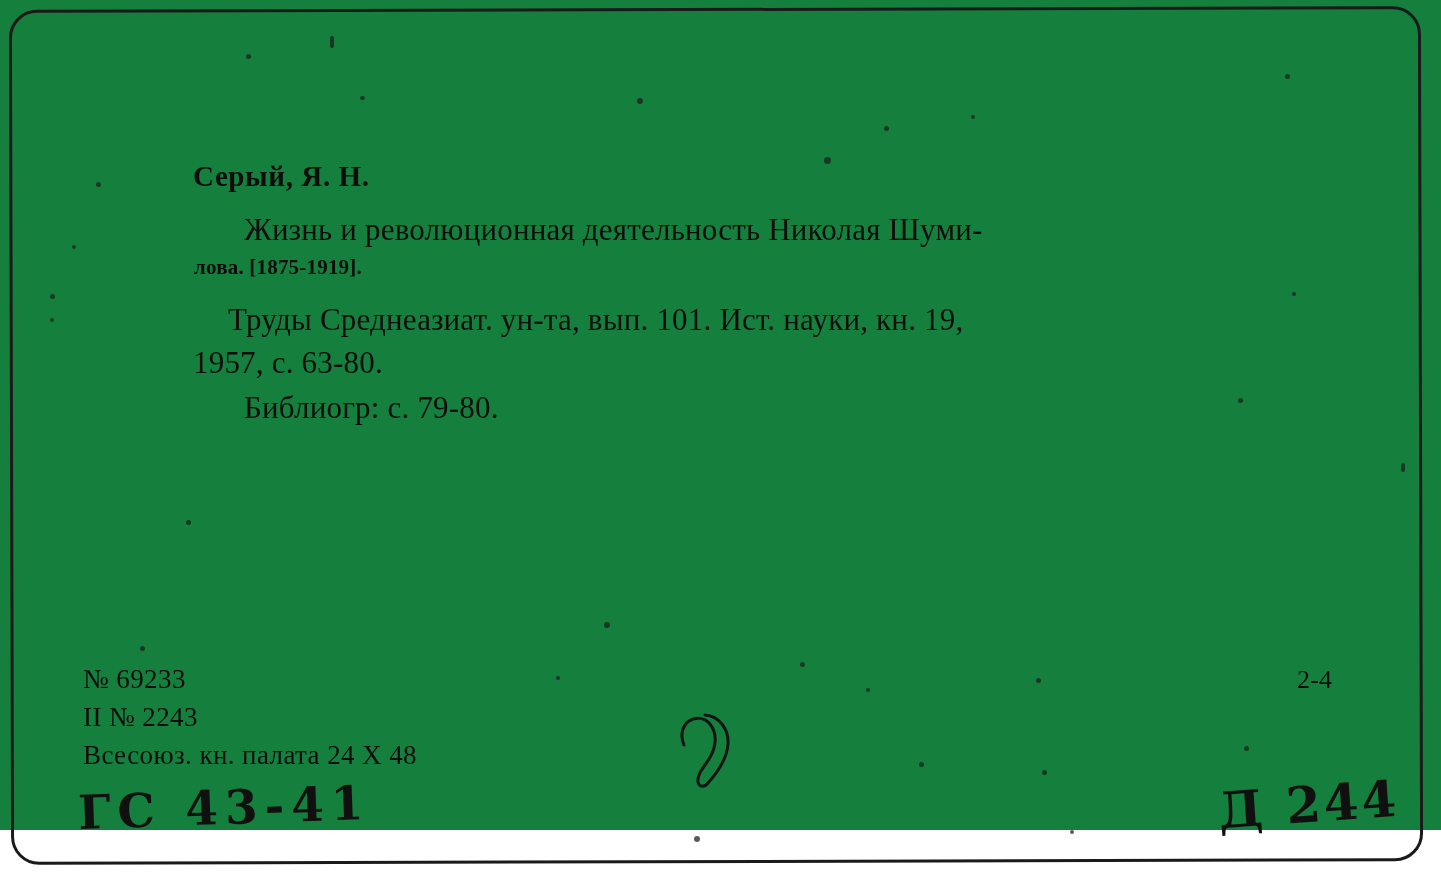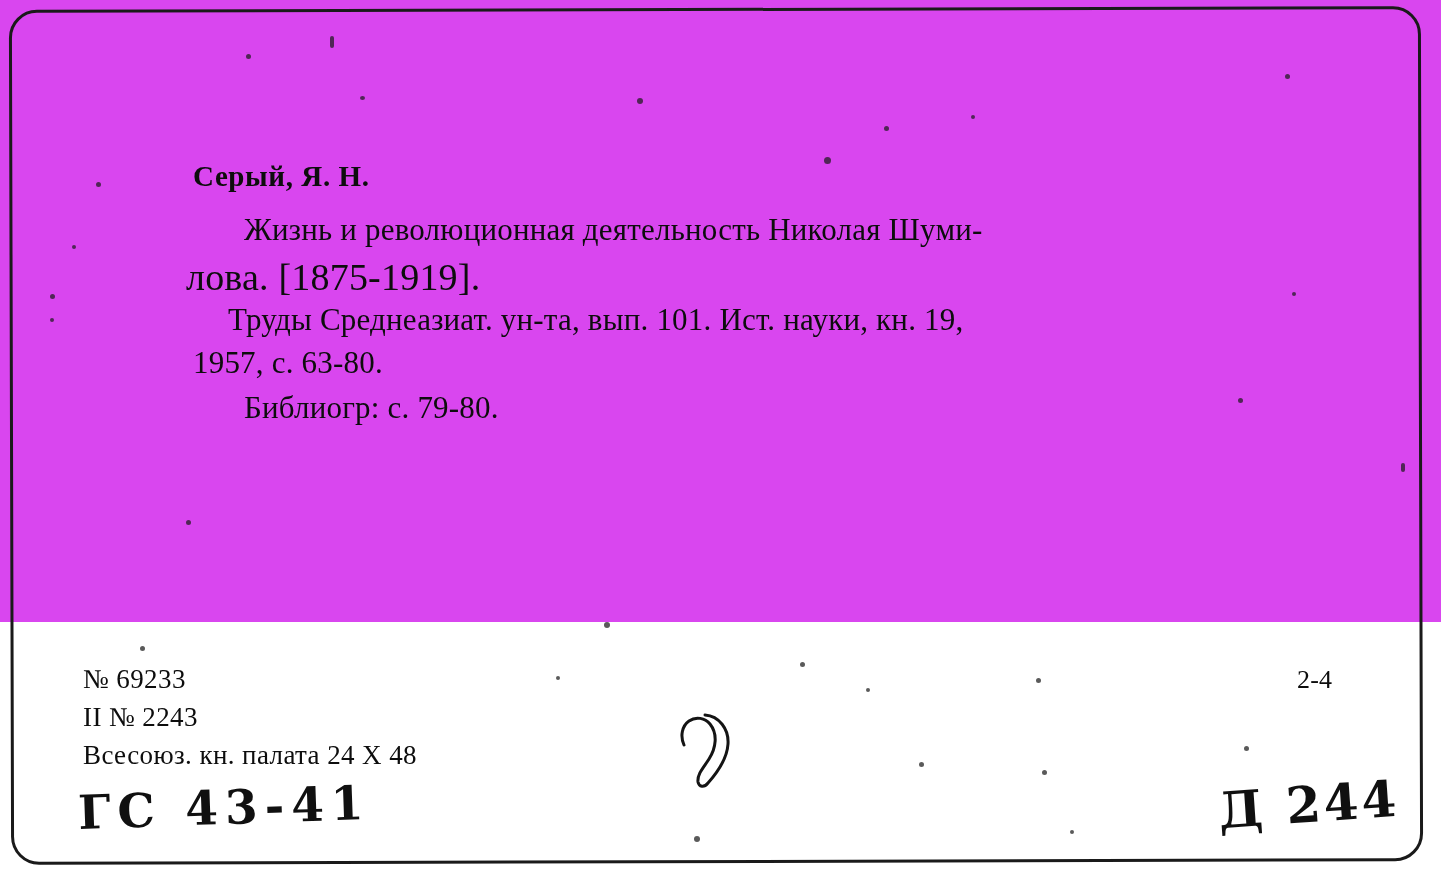--- a/index.html
+++ b/index.html
@@ -11,22 +11,22 @@
     width: 1441px;
     height: 877px;
     overflow: hidden;
     font-family: "Liberation Serif", serif;
     color: #111111;
   }
 
   #card {
     position: relative;
     width: 1441px;
-    height: 622px;
-    background: #d946ef;
+    height: 830px;
+    background: #15803d;
     box-sizing: border-box;
   }
 
   
   #card-border {
     position: absolute;
     left: 10px;
     top: 8px;
     width: 1412px;
     height: 855px;
@@ -72,23 +72,24 @@
     font-size: 29px;
     letter-spacing: .6px;
   }
 
   .title-1 {
     left: 244px;
     top: 212px;
     font-size: 31px;
   }
   .title-2 {
-    left: 186px;
+    left: 194px;
     top: 255px;
-    font-size: 38px;
+    font-size: 21px;
+    font-weight: bold;
   }
   .source-1 {
     left: 228px;
     top: 302px;
     font-size: 31px;
   }
   .source-2 {
     left: 193px;
     top: 345px;
     font-size: 31px;

